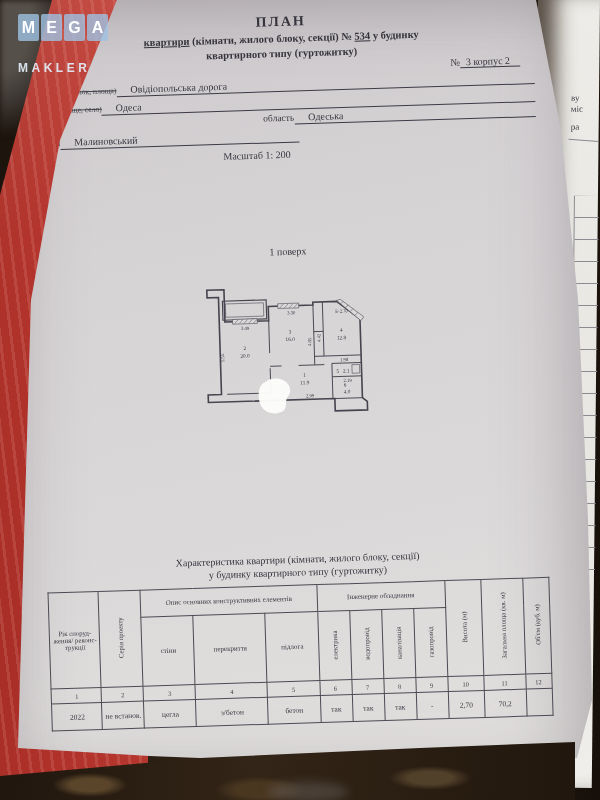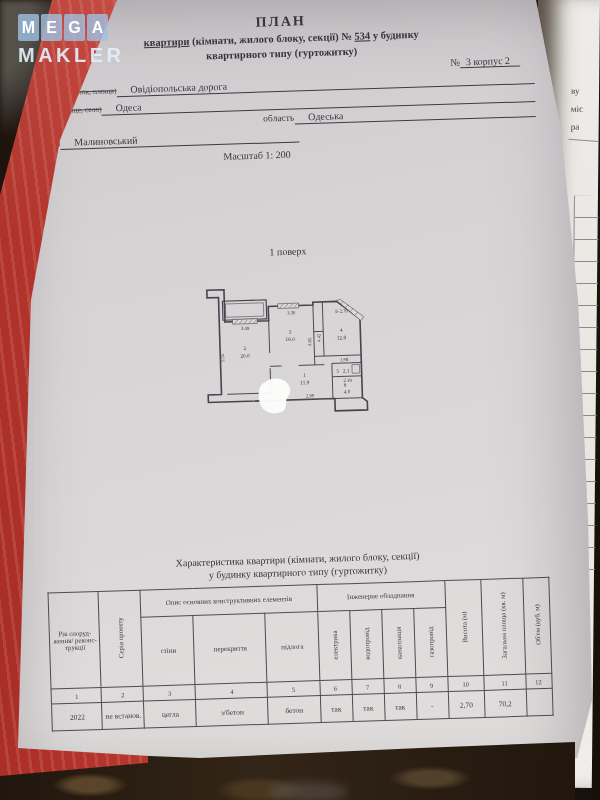--- a/index.html
+++ b/index.html
@@ -82,34 +82,34 @@
   tr.hrow2 td{height:66px;}
   tr.numrow td{height:12px;font-size:6.5px;}
   tr.valrow td{height:24px;font-size:7.5px;}
 
   
   .wm{position:absolute;left:18px;top:14px;font-family:"Liberation Sans","DejaVu Sans",sans-serif;}
   .wm-row{display:flex;gap:2px;}
   .wm-box{width:21px;height:27px;background:rgba(158,194,226,.8);border-radius:2px;
     display:flex;align-items:center;justify-content:center;
     color:#fdfeff;font-weight:bold;font-size:16px;}
-  .wm-sub{margin-top:3px;color:rgba(226,238,249,.92);font-weight:bold;font-size:20px;letter-spacing:3.5px;}
+  .wm-sub{margin-top:20px;color:rgba(226,238,249,.92);font-weight:bold;font-size:12px;letter-spacing:3.5px;}
 
   .smudge{position:absolute;left:268px;top:782px;width:80px;height:20px;border-radius:50%;
     background:rgba(95,88,82,.55);filter:blur(5px);}
 </style>
 </head>
 <body>
 
 <div class="bg-brown"></div>
 <div class="corner-fuzz"></div>
 <div class="folder-red"></div>
 
 <div class="side-page">
-  <div class="side-frag" style="top:86px">ву</div>
+  <div class="side-frag" style="top:93px">ву</div>
   <div class="side-frag" style="top:104px">міс</div>
   <div class="side-frag" style="top:122px">ра</div>
   <div class="side-topline"></div>
   <div class="side-grid"></div>
 </div>
 
 <div class="paper">
   <div class="content">
 
     <div class="t-title">ПЛАН</div>

